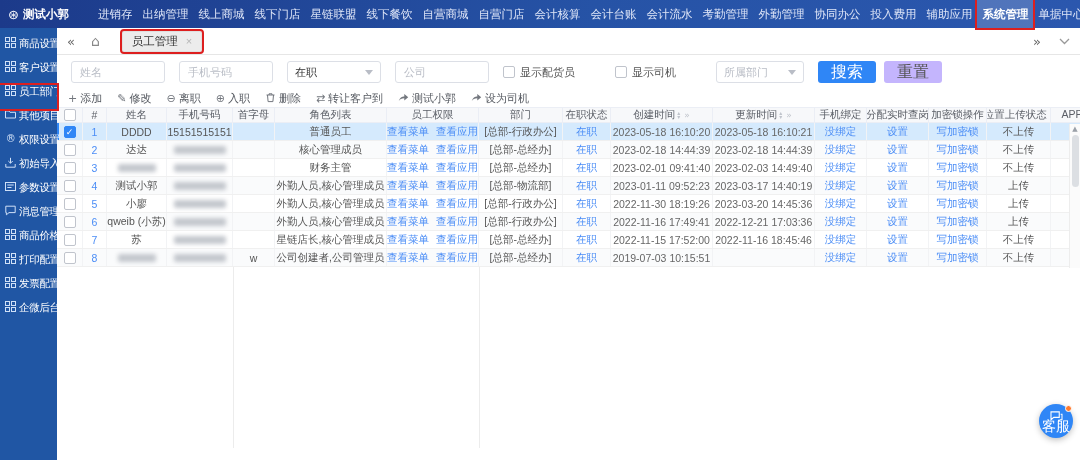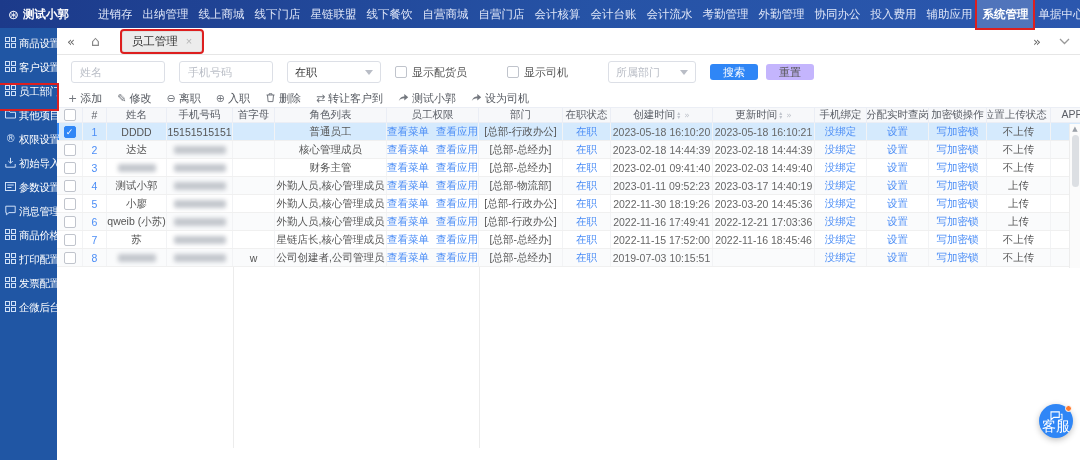--- a/index.html
+++ b/index.html
@@ -42,21 +42,21 @@
   .filterbar { height:34px; display:flex; align-items:center; gap:14px; padding:0 14px; background:#fff; }
   .f-input { width:94px; height:22px; border:1px solid #dcdfe6; border-radius:3px; padding:0 8px; font-size:11px; color:#333; outline:none; background:#fff; }
   .f-input::placeholder { color:#b9bdc6; }
   .f-select { width:94px; height:22px; border:1px solid #dcdfe6; border-radius:3px; padding:0 7px; font-size:11px; display:flex; align-items:center; justify-content:space-between; cursor:pointer; background:#fff; }
   .f-select .val { color:#333; }
   .f-select .val.ph { color:#b9bdc6; }
   .f-select .sc { width:0; height:0; border-left:4px solid transparent; border-right:4px solid transparent; border-top:5px solid #b9bdc6; }
   .f-check { display:flex; align-items:center; gap:5px; font-size:11px; color:#555; cursor:pointer; }
   .cb { width:12px; height:12px; border:1px solid #c0c4cc; border-radius:2px; background:#fff; flex:0 0 12px; }
   .cb.on { background:#2f86f6; border-color:#2f86f6; color:#fff; font-size:9px; line-height:11px; text-align:center; font-family:"DejaVu Sans",sans-serif; }
-  .btn { height:16px; border:none; border-radius:3px; font-size:11px; padding:0 13px; cursor:pointer; font-family:Liberation Sans, sans-serif; }
+  .btn { height:22px; border:none; border-radius:3px; font-size:16px; padding:0 13px; cursor:pointer; font-family:Liberation Sans, sans-serif; }
   .btn-primary { background:#2f86f6; color:#fff; }
   .btn-plain { background:#c4b5fd; color:#555; margin-left:-6px; }
 
   .toolbar { height:18px; display:flex; align-items:center; gap:15px; padding:0 11px; color:#565a61; font-size:11px; }
   .tool { display:flex; align-items:center; gap:3px; cursor:pointer; white-space:nowrap; }
   .tool .tico { font-family:"DejaVu Sans",sans-serif; font-size:11px; color:#73777e; line-height:1; }
   .tool svg { width:11px; height:11px; }
 
   
   .grid-wrap { position:relative; height:353px; overflow:hidden; }
@@ -262,20 +262,21 @@
     </div>
   </div>
 
   <div class="filterbar">
     <input class="f-input" placeholder="姓名" style="">
     <input class="f-input" placeholder="手机号码" style="">
     <div class="f-select">
       <span class="val">在职</span>
       <span class="sc"></span>
     </div>
+    <input class="f-input" placeholder="公司" style="">
     <div class="f-check" style="">
       <span class="cb"></span>
       <span>显示配货员</span>
     </div>
     <div class="f-check" style="margin-left:26px">
       <span class="cb"></span>
       <span>显示司机</span>
     </div>
     <div class="f-select" style="margin-left:26px;width:88px">
       <span class="val ph">所属部门</span>

